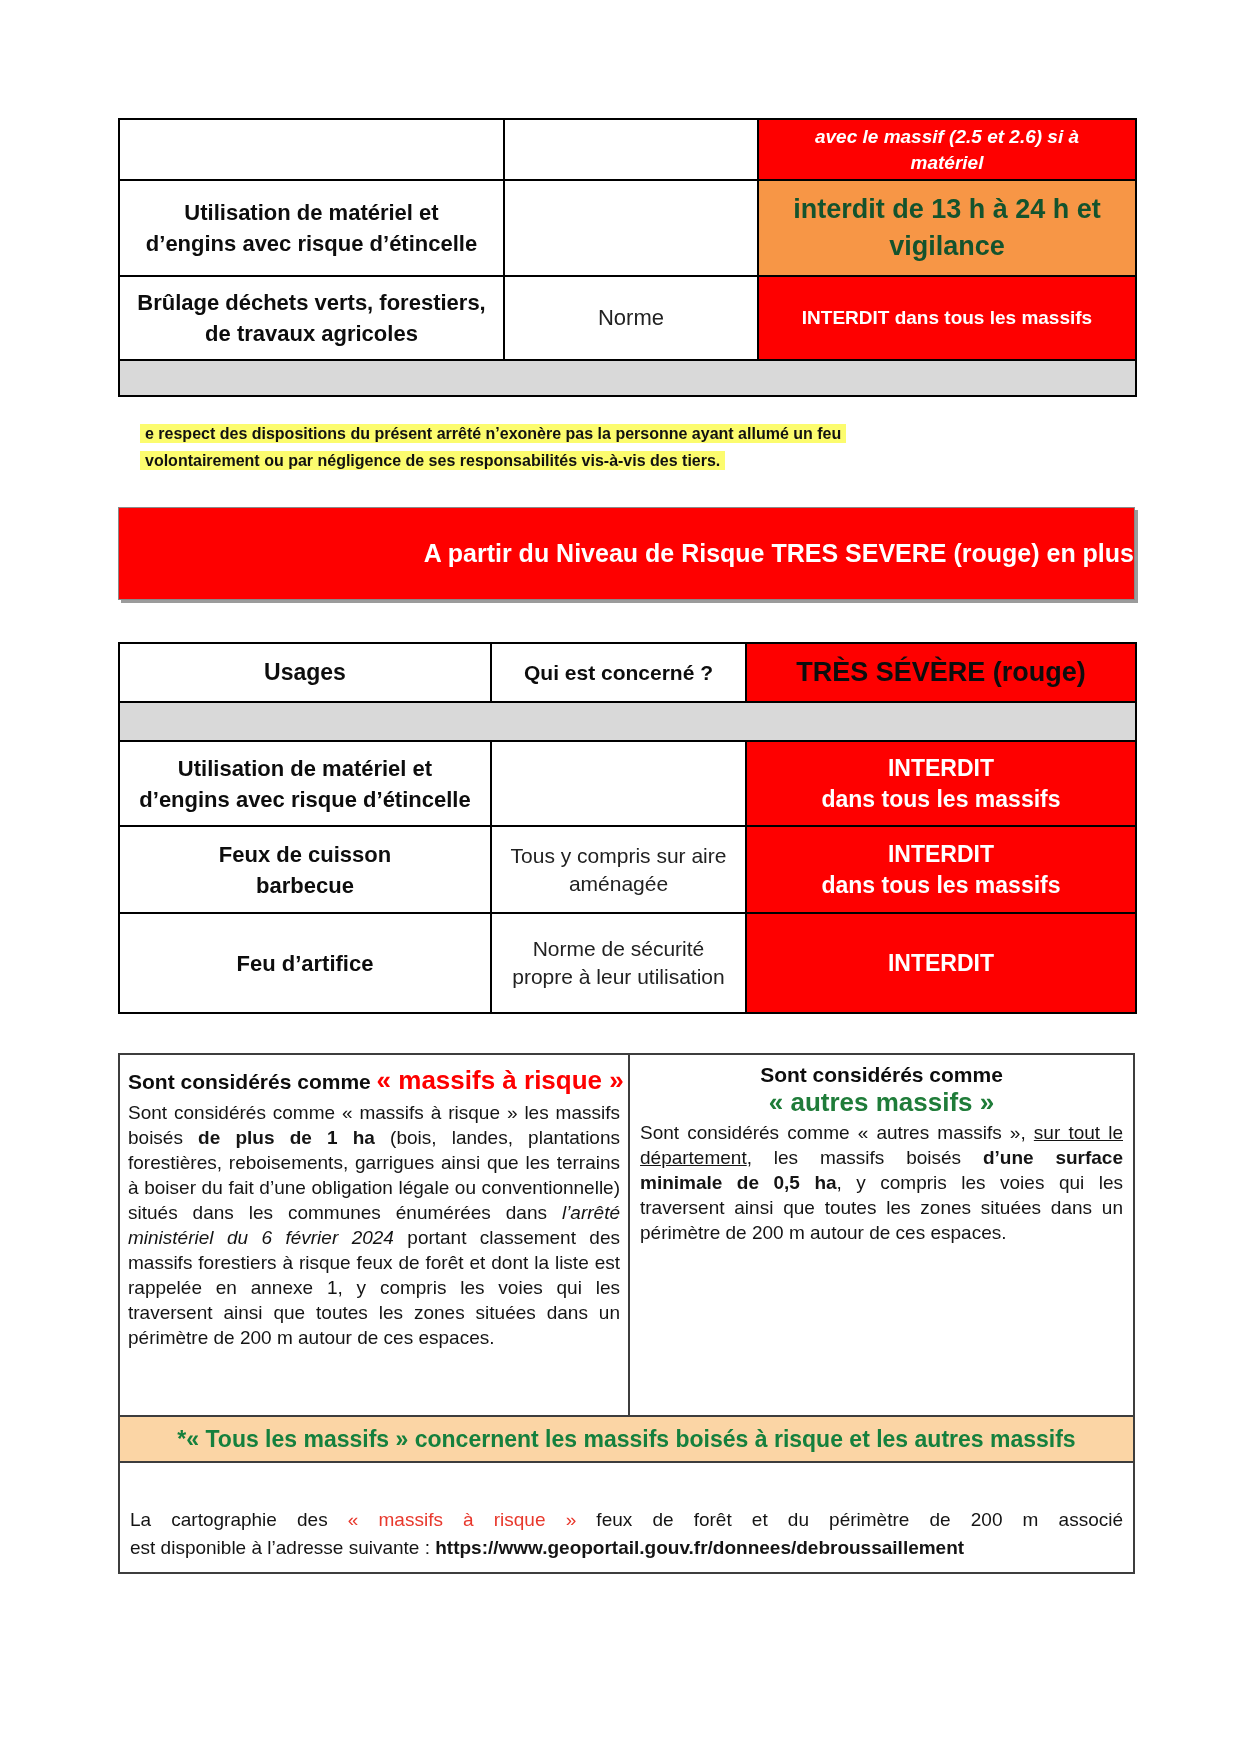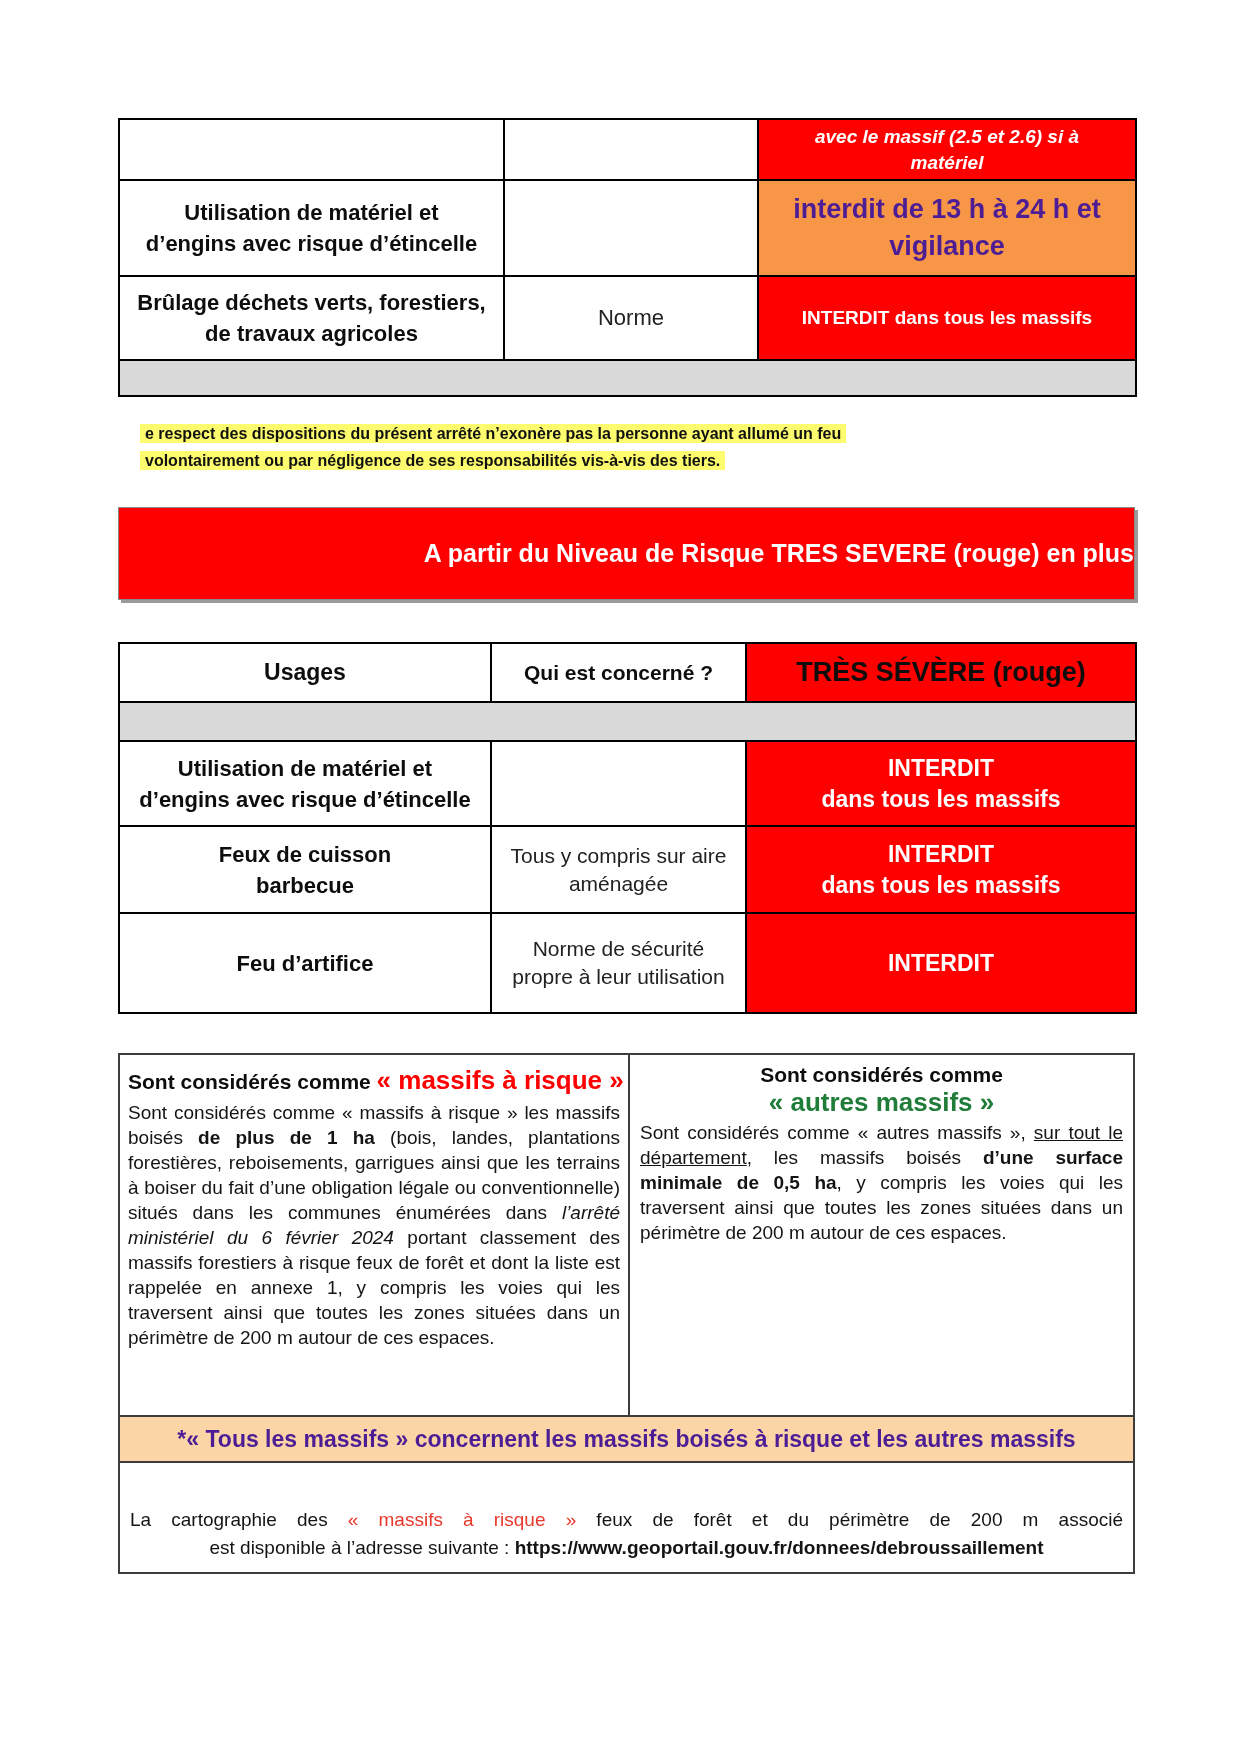--- a/index.html
+++ b/index.html
@@ -21,21 +21,21 @@
   
   #table1{top:118px;}
   #table1 .r1{height:61px;}
   #table1 .r2{height:96px;}
   #table1 .r3{height:84px;}
   #table1 .rgray{height:36px;}
   td.label-cell{font-weight:bold;font-size:22px;line-height:31px;color:#0d0d0d;}
   td.mid-cell{font-size:22px;line-height:28px;color:#222;}
   td.red-cell{background:#FE0000;color:#fff;}
   #table1 .massif-note{font-style:italic;font-weight:bold;font-size:19px;line-height:26px;}
-  td.orange-cell{background:#F79646;color:#4c1d95;font-weight:bold;font-size:27px;line-height:37px;}
+  td.orange-cell{background:#F79646;color:#14532d;font-weight:bold;font-size:27px;line-height:37px;}
   td.rule-top{vertical-align:top;padding-top:3px;font-weight:bold;font-size:19px;line-height:30px;}
   td.gray-row{background:#D9D9D9;}
 
   
   #notice{
     position:absolute;left:140px;top:420px;width:940px;
     font-weight:bold;font-size:16px;line-height:27px;color:#111;
   }
   #notice .hl{background:#FCFC6E;padding:1px 5px;}
 
@@ -74,25 +74,25 @@
   .def-title-right{text-align:center;font-weight:bold;font-size:21px;margin:4px 0 0 0;}
   .def-title-right .green-em{display:block;color:#1F7C39;font-size:26px;line-height:30px;}
   .def-body{font-size:19px;line-height:25px;text-align:justify;color:#141414;margin-top:3px;}
   .def-body b{font-weight:bold;}
   .def-body i{font-style:italic;}
   .def-body u{text-decoration:underline;}
   #defbox .band{
     border-top:2px solid #3d3d3d;border-bottom:2px solid #3d3d3d;
     background:#FBD5A5;height:44px;
     display:flex;align-items:center;justify-content:center;
-    font-weight:bold;font-size:23px;color:#4c1d95;
+    font-weight:bold;font-size:23px;color:#15803d;
   }
   #defbox .note{padding:8px 10px 10px 10px;font-size:19px;line-height:28px;color:#141414;margin-top:35px;}
   #defbox .note .nl1{display:block;text-align:justify;text-align-last:justify;}
-  #defbox .note .nl2{display:block;text-align:center;}
+  #defbox .note .nl2{display:block;text-align:left;}
   .note-red{color:#E8382C;}
   .note-url{font-weight:bold;}
 </style>
 </head>
 <body>
 
 <div class="page">
 
   <table class="doc" id="table1">
     <colgroup>

